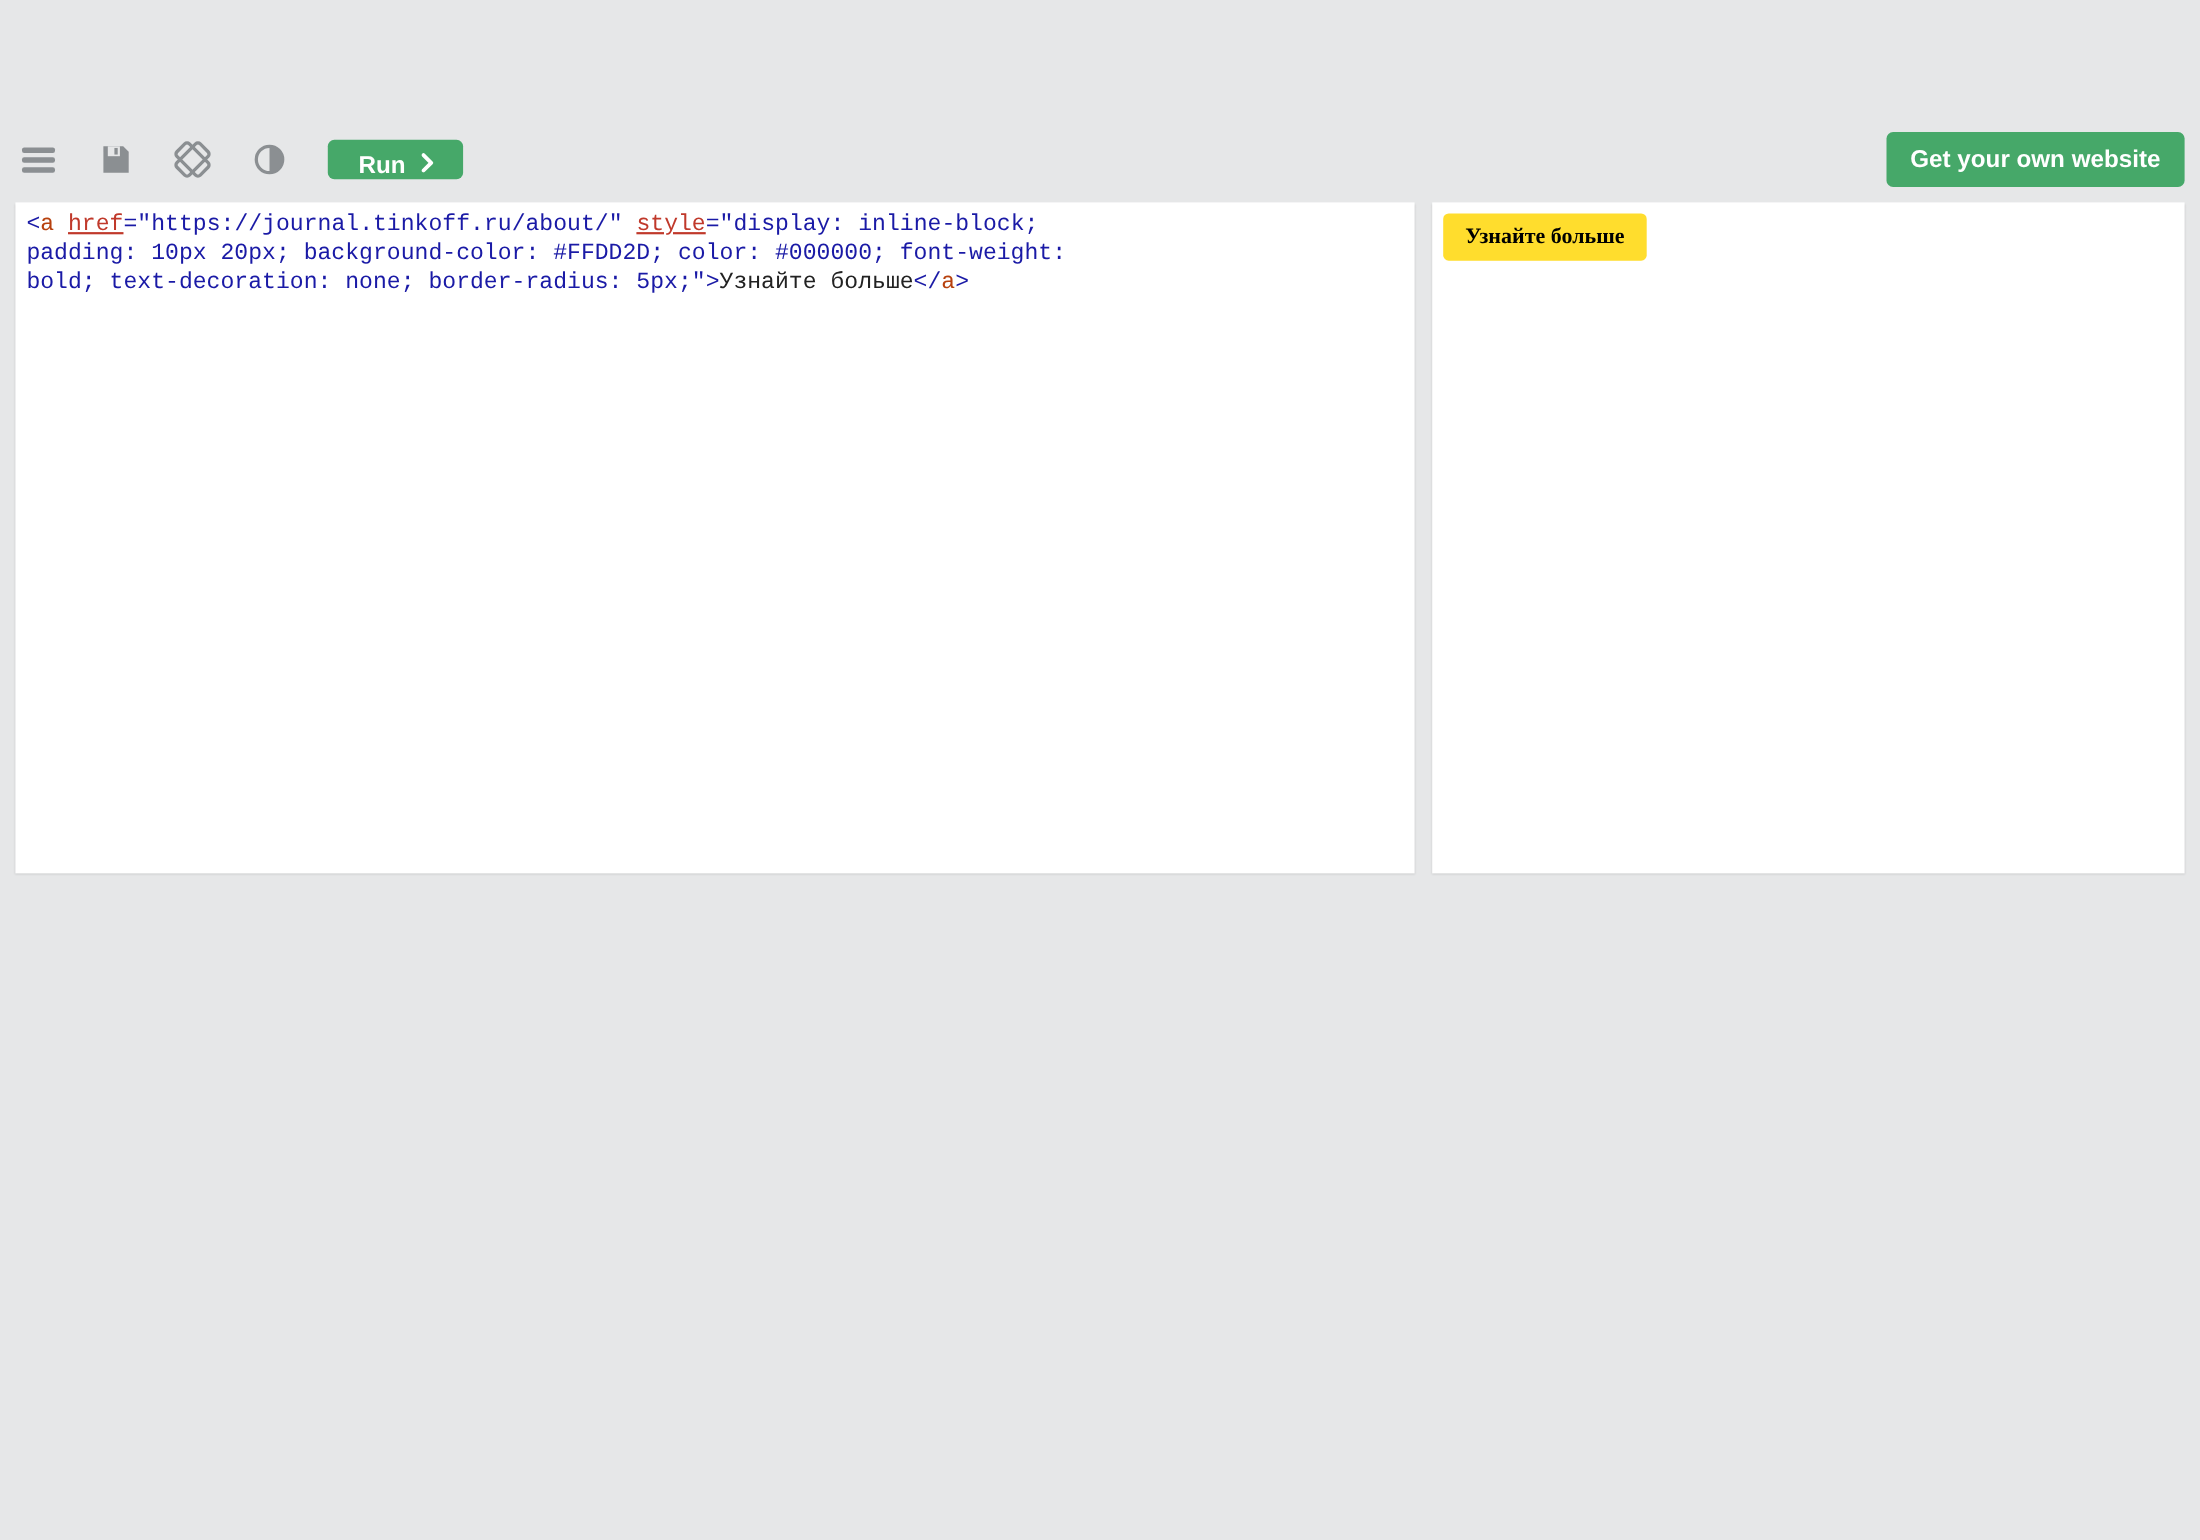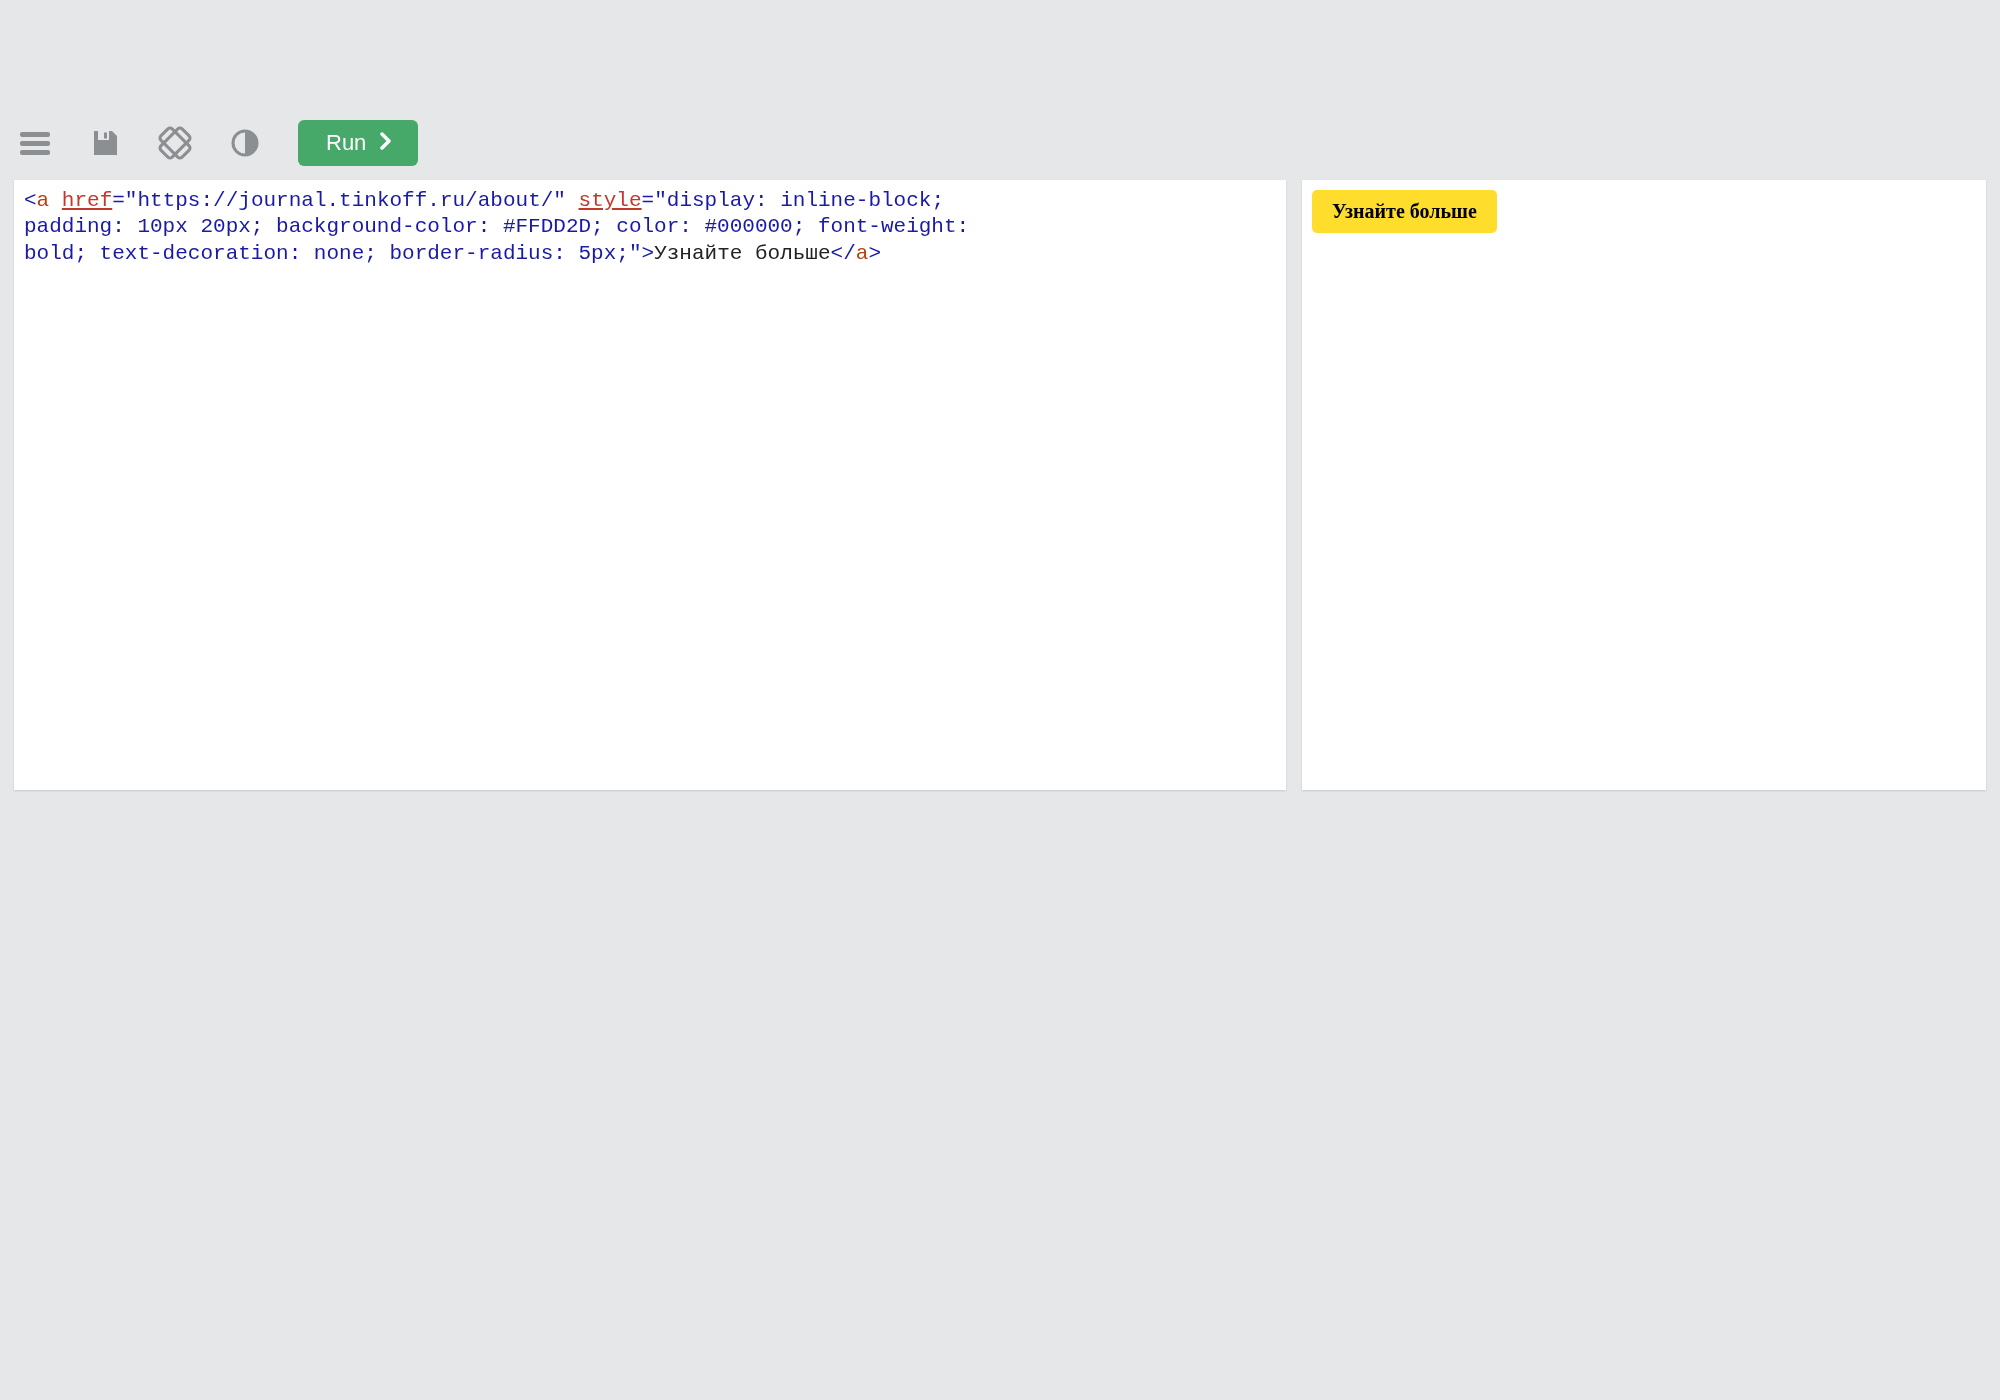--- a/index.html
+++ b/index.html
@@ -29,25 +29,25 @@
     align-items: center;
     justify-content: center;
     color: #8b8f92;
     cursor: pointer;
   }
   .icon-btn svg { display: block; }
 
   .run-btn {
     background: #46a869;
     color: #fff;
-    font-weight: 400;
+    font-weight: 700;
     font-size: 22px;
     border: none;
     border-radius: 6px;
-    padding: 10px 26px 10px 28px;
+    padding: 10px 26px 0 28px;
     display: inline-flex;
     align-items: center;
     gap: 14px;
     cursor: pointer;
   }
   .run-btn .chevron {
     font-size: 22px;
     line-height: 1;
     display: inline-block;
   }
@@ -153,20 +153,23 @@
       <span class="chevron">
         <svg width="12" height="18" viewBox="0 0 12 18">
             <path d="M2 2 L9 9 L2 16" fill="none" stroke="#fff" stroke-width="3.5" stroke-linecap="round" stroke-linejoin="round"></path>
           </svg>
       </span>
     </button>
   </div>
 
   <div class="toolbar-spacer"></div>
 
+  <button class="own-site-btn">
+    <span>Get your own website</span>
+  </button>
 </div>
 
 <div class="panels">
 
   <div class="panel code"><span class="tok-punct">&lt;</span><span class="tok-tag">a</span><span> </span><span class="tok-attr">href</span><span class="tok-punct">=</span><span class="tok-string">"https://journal.tinkoff.ru/about/"</span><span> </span><span class="tok-attr">style</span><span class="tok-punct">=</span><span class="tok-string">"display: inline-block; </span><br><span class="tok-string">padding: 10px 20px; background-color: #FFDD2D; color: #000000; font-weight: </span><br><span class="tok-string">bold; text-decoration: none; border-radius: 5px;"</span><span class="tok-punct">&gt;</span><span class="tok-text">Узнайте больше</span><span class="tok-punct">&lt;/</span><span class="tok-tag">a</span><span class="tok-punct">&gt;</span></div>
 
   <div class="panel preview">
     <a class="preview-btn">
       <span>Узнайте больше</span>
     </a>

